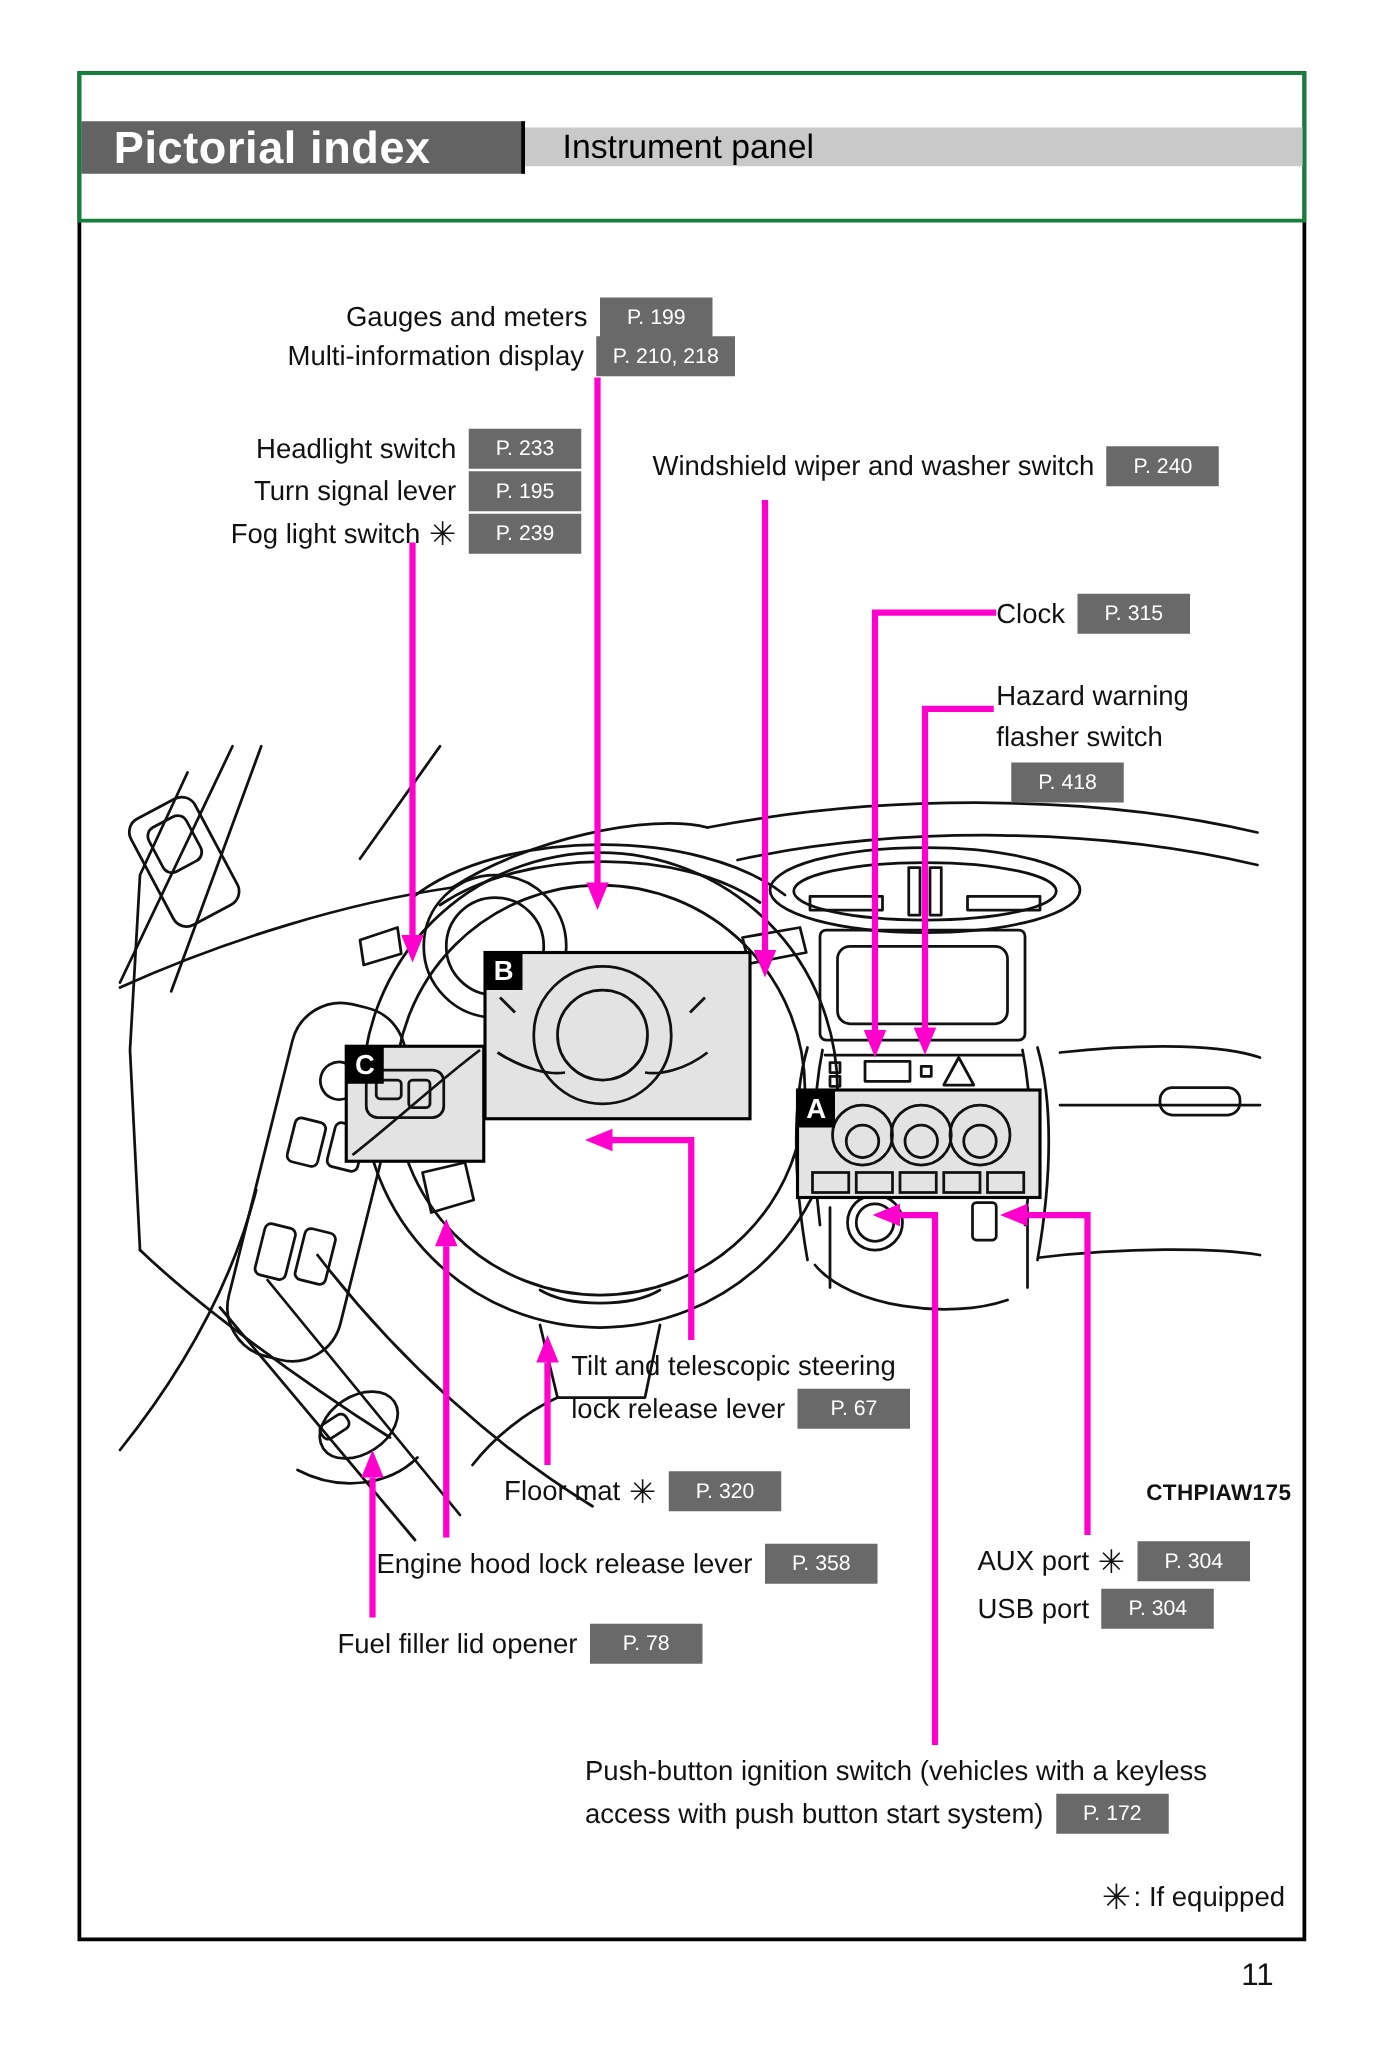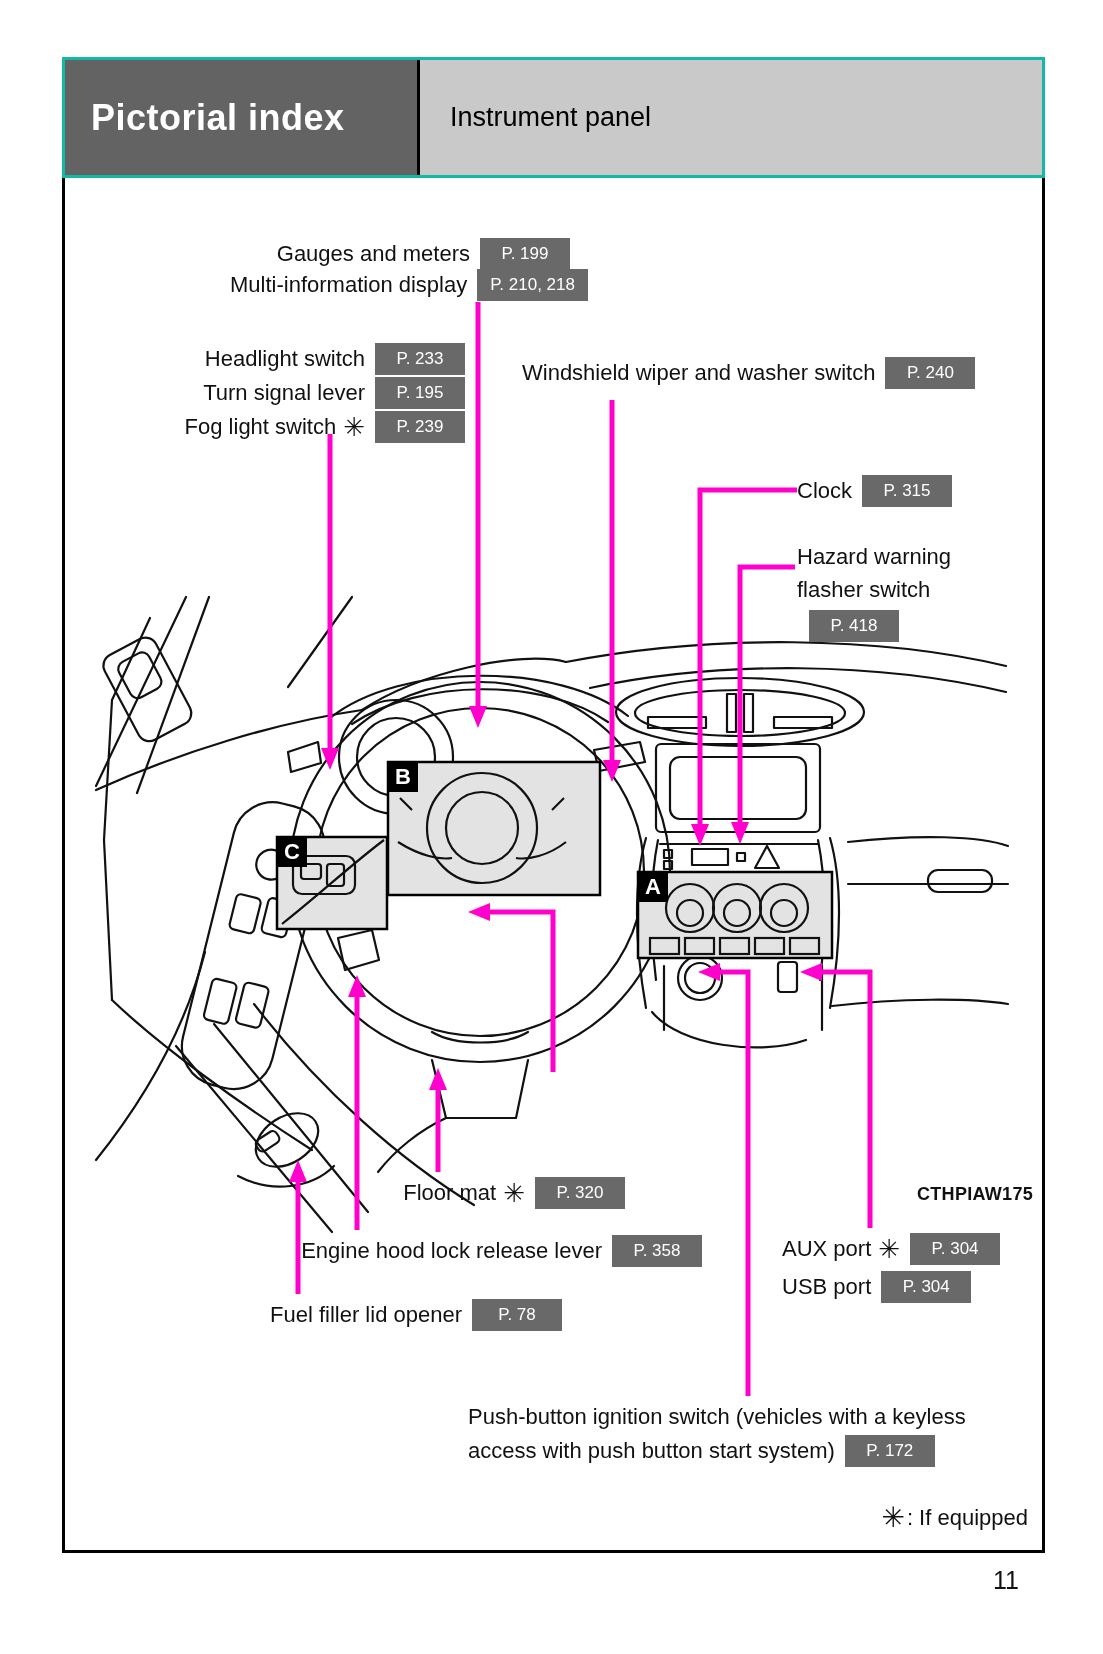--- a/index.html
+++ b/index.html
@@ -1,21 +1,21 @@
 <!DOCTYPE html>
 <html><head>
 <meta charset="utf-8">
 <style>
   html,body{margin:0;padding:0;background:#fff;}
   .page{position:relative;width:1103px;height:1654px;background:#ffffff;
         font-family:"Liberation Sans", sans-serif;color:#111;overflow:hidden;}
   .content-box{position:absolute;left:62px;top:57px;width:983px;height:1496px;
         border:3px solid #000;box-sizing:border-box;background:#fff;z-index:0;}
   .hdr{position:absolute;left:62px;top:57px;width:983px;height:121px;display:flex;
-        box-sizing:border-box;border:3px solid #14b8a6;z-index:4;}
+        box-sizing:border-box;border:3px solid #15803d;z-index:4;align-items:center;}
   .hdr-left{width:355px;background:#636363;border-right:3px solid #000;display:flex;
         align-items:center;padding-left:26px;box-sizing:border-box;}
   .hdr-left span{color:#fff;font-weight:bold;font-size:36px;letter-spacing:.5px;}
   .hdr-right{flex:1;background:#c9c9c9;display:flex;align-items:center;padding-left:30px;}
   .hdr-right span{font-weight:normal;font-size:27px;color:#000;}
   .diagram{position:absolute;left:0;top:0;z-index:1;}
   .lbl{position:absolute;display:flex;align-items:center;height:34px;font-size:22px;
         white-space:nowrap;z-index:3;}
   .lbl-block{position:absolute;font-size:22px;z-index:3;white-space:nowrap;}
   .row{display:flex;align-items:center;height:34px;}
@@ -242,20 +242,27 @@
   </div>
   <div class="lbl" style="top:474px;left:797px;">
     <span>Clock</span>
     <span class="badge">P. 315</span>
   </div>
   <div class="lbl-block" style="top:540px;left:797px;line-height:33px;">
     <div>Hazard warning</div>
     <div>flasher switch</div>
     <div><span class="badge badge--solo">P. 418</span></div>
   </div>
+  <div class="lbl-block" style="top:1076px;left:457px;line-height:34px;">
+    <div>Tilt and telescopic steering</div>
+    <div class="row">
+      <span>lock release lever</span>
+      <span class="badge">P. 67</span>
+    </div>
+  </div>
   <div class="lbl" style="top:1176px;right:478px;">
     <span>Floor mat</span>
     <span class="star">✳</span>
     <span class="badge">P. 320</span>
   </div>
   <div class="lbl" style="top:1234px;right:401px;">
     <span>Engine hood lock release lever</span>
     <span class="badge">P. 358</span>
   </div>
   <div class="lbl" style="top:1298px;right:541px;">

